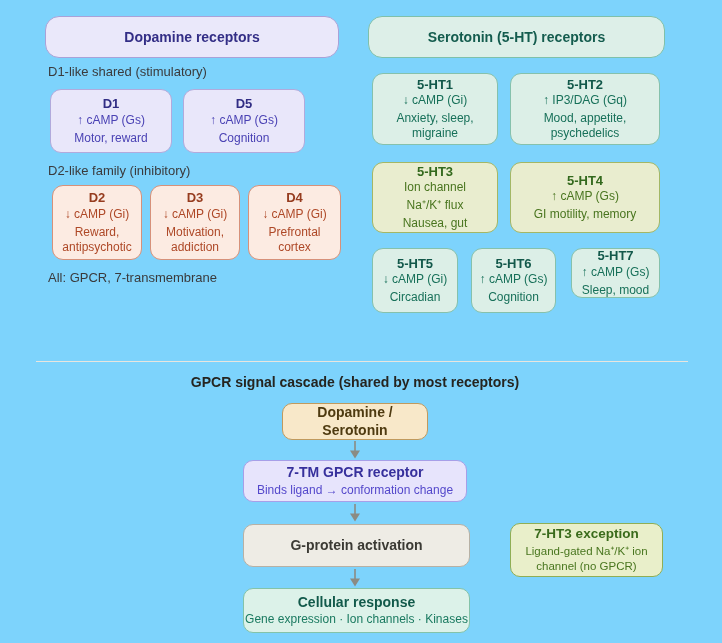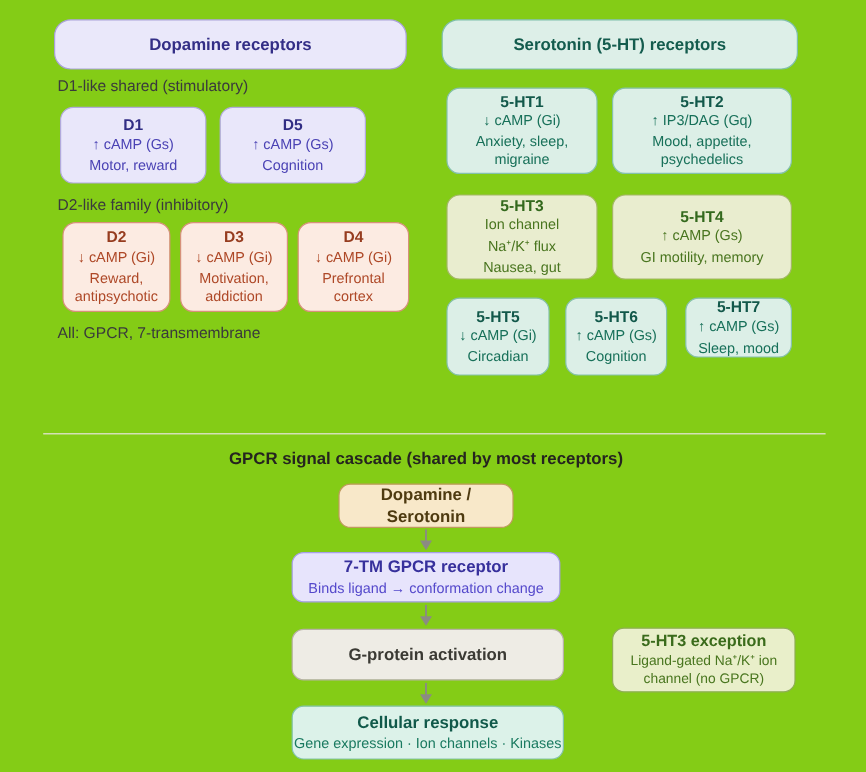--- a/index.html
+++ b/index.html
@@ -1,18 +1,18 @@
 <!DOCTYPE html>
 <html><head>
 <meta charset="utf-8">
 <style>
   html,body{margin:0;padding:0;background:#fdfcf9;}
   #canvas{
     position:relative;width:722px;height:643px;overflow:hidden;
-    background:#84cc16;
+    background:#7dd3fc;
     font-family:"Liberation Sans", sans-serif;
   }
   
   .hdr{
     position:absolute;display:flex;align-items:center;justify-content:center;
     border-radius:14px;border:1px solid;font-weight:700;font-size:14px;
   }
   .hdr.purple{background:#eae8fa;border-color:#a9a2d8;color:#332e86;}
   .hdr.teal{background:#ddefe8;border-color:#7fc0aa;color:#145c4e;}
   
@@ -183,17 +183,17 @@
     <path d="M8 0 L8 11" stroke="#8b8b83" stroke-width="1.6" fill="none"></path>
     <path d="M3 9.5 L8 17.5 L13 9.5 Z" fill="#8b8b83"></path>
   </svg>
 
   <div class="step mint" style="left:243px;top:588px;width:227px;height:45px;">
     <div class="t">Cellular response</div>
     <div class="s">Gene expression · Ion channels · Kinases</div>
   </div>
 
   <div class="step olive" style="left:510px;top:523px;width:153px;height:54px;padding:2px 6px;">
-    <div class="t">5-HT3 exception</div>
+    <div class="t">7-HT3 exception</div>
     <div class="s">Ligand-gated Na⁺/K⁺ ion channel (no GPCR)</div>
   </div>
 
 </div>
 
 </body></html>

